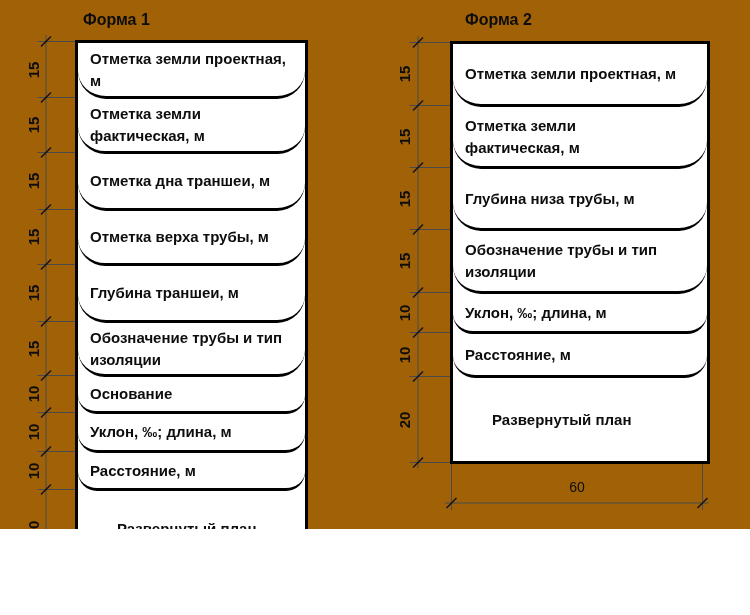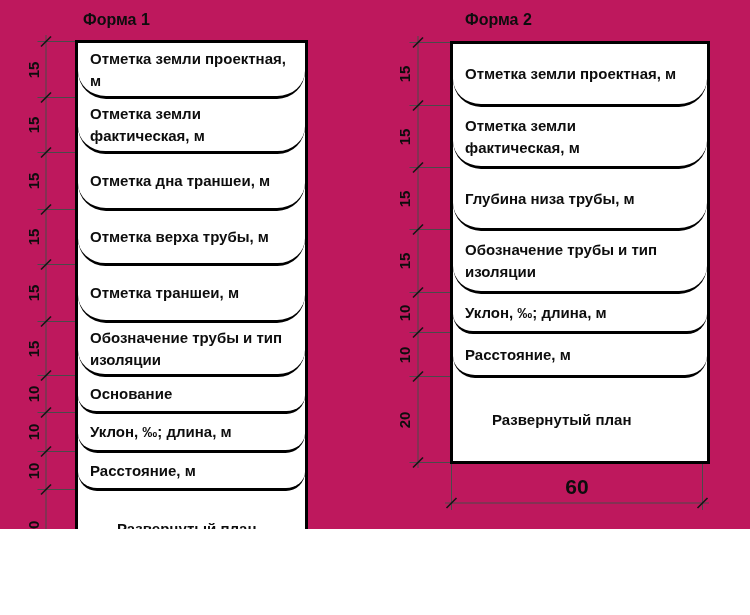--- a/index.html
+++ b/index.html
@@ -1,31 +1,31 @@
 <!DOCTYPE html>
 <html><head>
 <meta charset="utf-8">
 <style>
   html,body{margin:0;padding:0;background:#fff;}
   .canvas{
-    position:relative;width:750px;height:529px;background:#be185d;
+    position:relative;width:750px;height:529px;background:#a16207;
     font-family:"Liberation Sans",sans-serif;color:#0d0d0d;overflow:hidden;
   }
   svg.dimlines{position:absolute;left:0;top:0;}
   .thin{stroke:#4a4a4a;stroke-width:1;}
   .tick{stroke:#151515;stroke-width:1.6;}
   .form-title{position:absolute;font-size:16px;font-weight:bold;white-space:nowrap;}
   .dtable{position:absolute;border:3px solid #000;background:#fff;}
   .row{box-sizing:border-box;border-bottom:3px solid #000;display:flex;align-items:center;
        padding:0 8px 0 12px;border-radius:28px;}
   .row:last-child{border-bottom:none;margin-left:27px;}
   .cell{font-size:15px;font-weight:bold;line-height:22px;white-space:pre-line;}
   .dimnum{position:absolute;font-size:15px;font-weight:bold;
           transform:translate(-50%,-50%) rotate(-90deg);white-space:nowrap;}
-  .dimwidth{position:absolute;font-size:21px;font-weight:bold;
+  .dimwidth{position:absolute;font-size:14px;font-weight:normal;
             transform:translate(-50%,-50%);white-space:nowrap;}
 </style>
 </head>
 <body>
 
 <div class="canvas">
 
   <svg class="dimlines" width="750" height="615" viewBox="0 0 750 615">
     <g>
       <line class="thin" x1="46" y1="35" x2="46" y2="573"></line>
@@ -93,21 +93,21 @@
         <span class="cell">Отметка земли
 фактическая, м</span>
       </div>
     <div class="row" style="height:57px">
         <span class="cell">Отметка дна траншеи, м</span>
       </div>
     <div class="row" style="height:55px">
         <span class="cell">Отметка верха трубы, м</span>
       </div>
     <div class="row" style="height:57px">
-        <span class="cell">Отметка траншеи, м</span>
+        <span class="cell">Глубина траншеи, м</span>
       </div>
     <div class="row" style="height:54px">
         <span class="cell">Обозначение трубы и тип
 изоляции</span>
       </div>
     <div class="row" style="height:37px">
         <span class="cell">Основание</span>
       </div>
     <div class="row" style="height:39px">
         <span class="cell">Уклон, ‰; длина, м</span>

